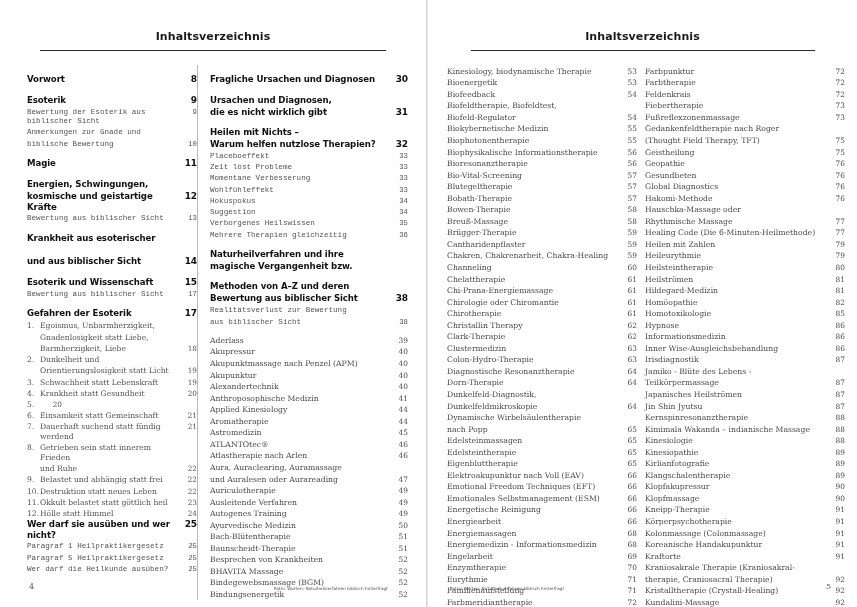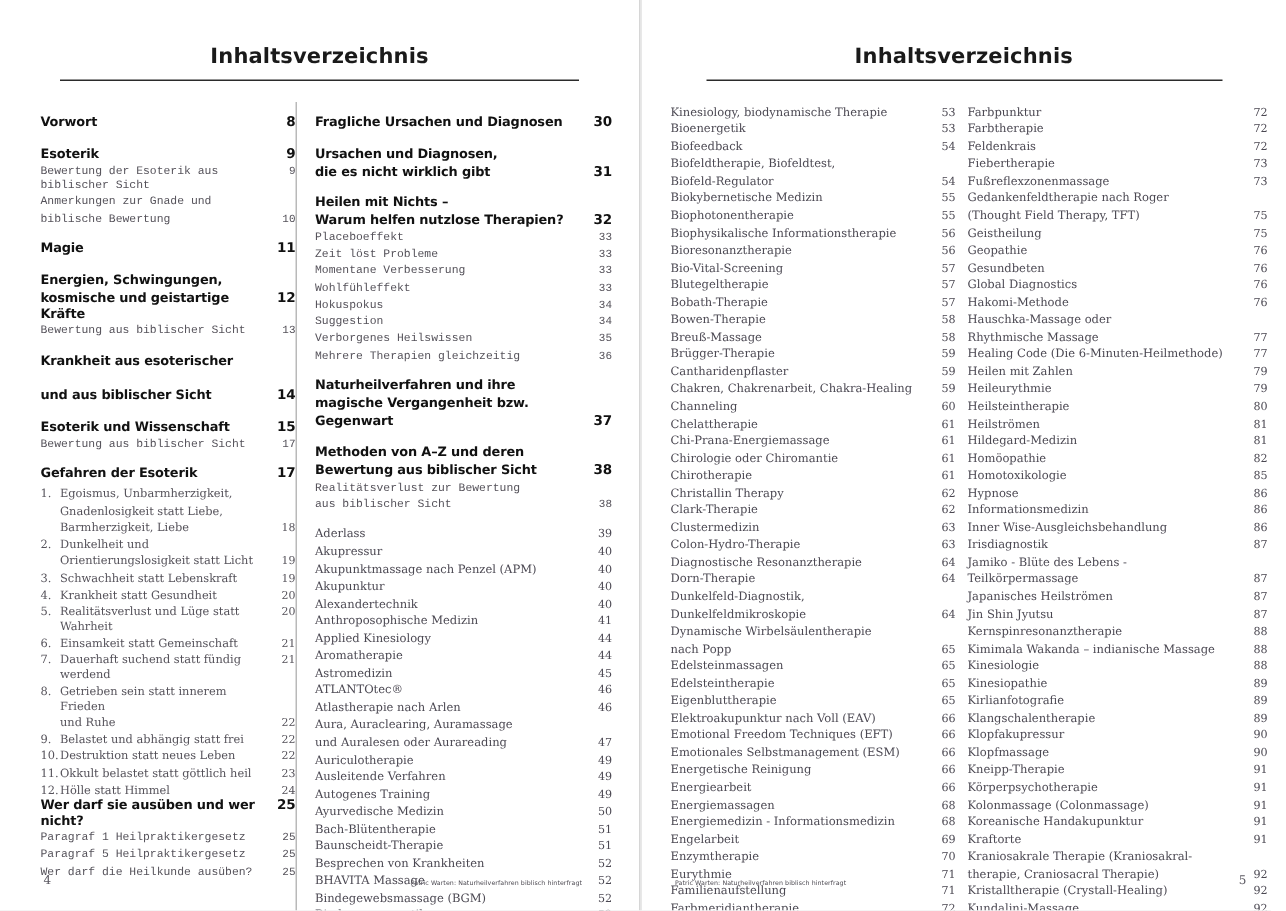--- a/index.html
+++ b/index.html
@@ -24,21 +24,21 @@
   .page.left  { width: 427px; border-right: 1px solid #d6d6d6; }
   .page.right { width: 429px; margin-left: 1px; }
 
   .page-head {
     text-align: center;
     padding-top: 30px;
   }
   .page-title {
     font-family: "DejaVu Sans", sans-serif;
     font-weight: bold;
-    font-size: 14px;
+    font-size: 11px;
     letter-spacing: 0.1px;
     color: #1a1a1a;
   }
   .head-rule {
     margin: 7px auto 0 auto;
     height: 1px;
     background: #2b2b2b;
   }
   .page.left  .head-rule { width: 346px; }
   .page.right .head-rule { width: 344px; }
@@ -240,21 +240,20 @@
             <span class="txt">Schwachheit statt Lebenskraft</span>
             <span class="pg">19</span>
           </div>
           <div class="entry e-num">
             <span class="num">4.</span>
             <span class="txt">Krankheit statt Gesundheit</span>
             <span class="pg">20</span>
           </div>
           <div class="entry e-num">
             <span class="num">5.</span>
-            <span class="txt">Realitätsverlust und Lüge statt Wahrheit</span>
             <span class="pg">20</span>
           </div>
           <div class="entry e-num">
             <span class="num">6.</span>
             <span class="txt">Einsamkeit statt Gemeinschaft</span>
             <span class="pg">21</span>
           </div>
           <div class="entry e-num">
             <span class="num">7.</span>
             <span class="txt">Dauerhaft suchend statt fündig werdend</span>
@@ -360,24 +359,20 @@
             <span class="txt">Mehrere Therapien gleichzeitig</span>
             <span class="pg">36</span>
           </div>
           <div class="entry e-major">
             <span class="txt">Naturheilverfahren und ihre</span>
             <span class="pg"></span>
           </div>
           <div class="entry e-major" style="margin-top: 0px;">
             <span class="txt">magische Vergangenheit bzw.</span>
             <span class="pg"></span>
-          </div>
-          <div class="entry e-major" style="margin-top: 0px;">
-            <span class="txt">Gegenwart</span>
-            <span class="pg">37</span>
           </div>
           <div class="entry e-major">
             <span class="txt">Methoden von A–Z und deren</span>
             <span class="pg"></span>
           </div>
           <div class="entry e-major" style="margin-top: 0px;">
             <span class="txt">Bewertung aus biblischer Sicht</span>
             <span class="pg">38</span>
           </div>
           <div class="entry e-sub">

